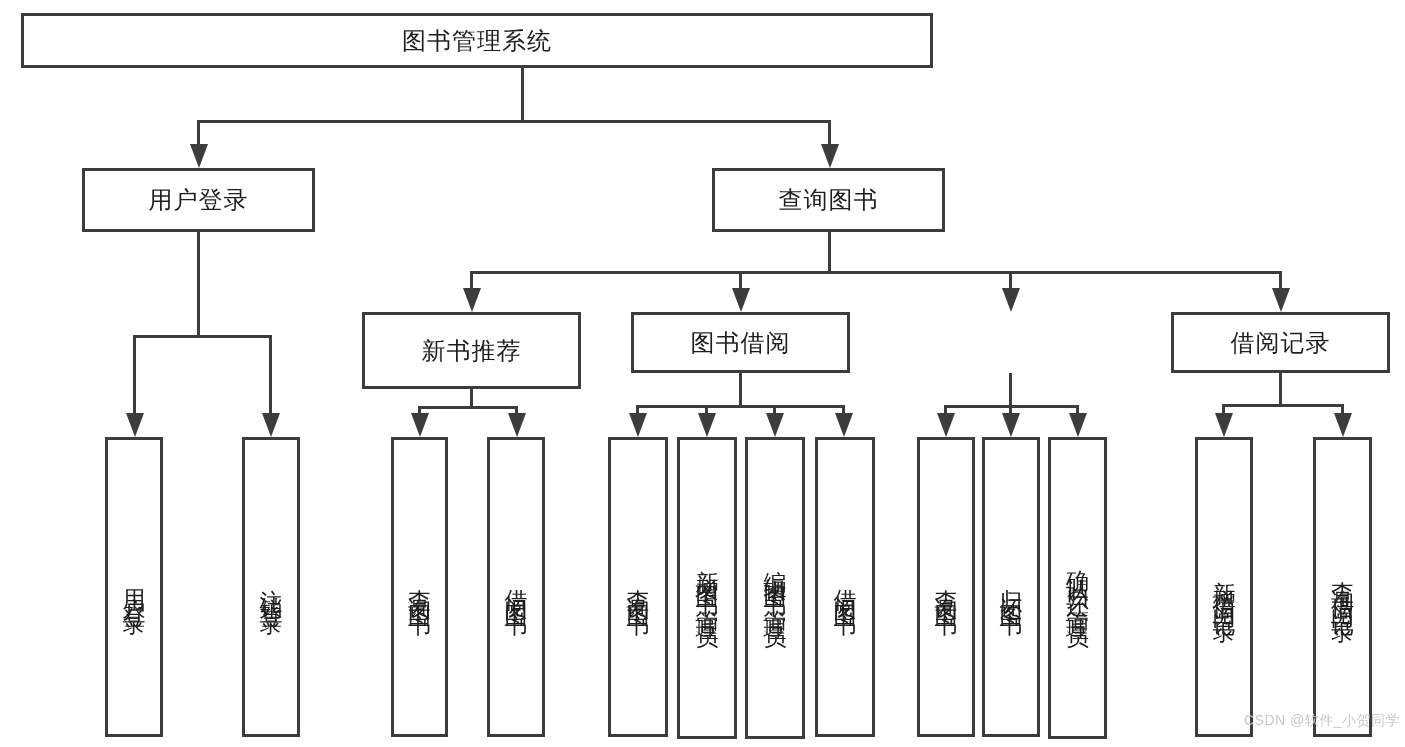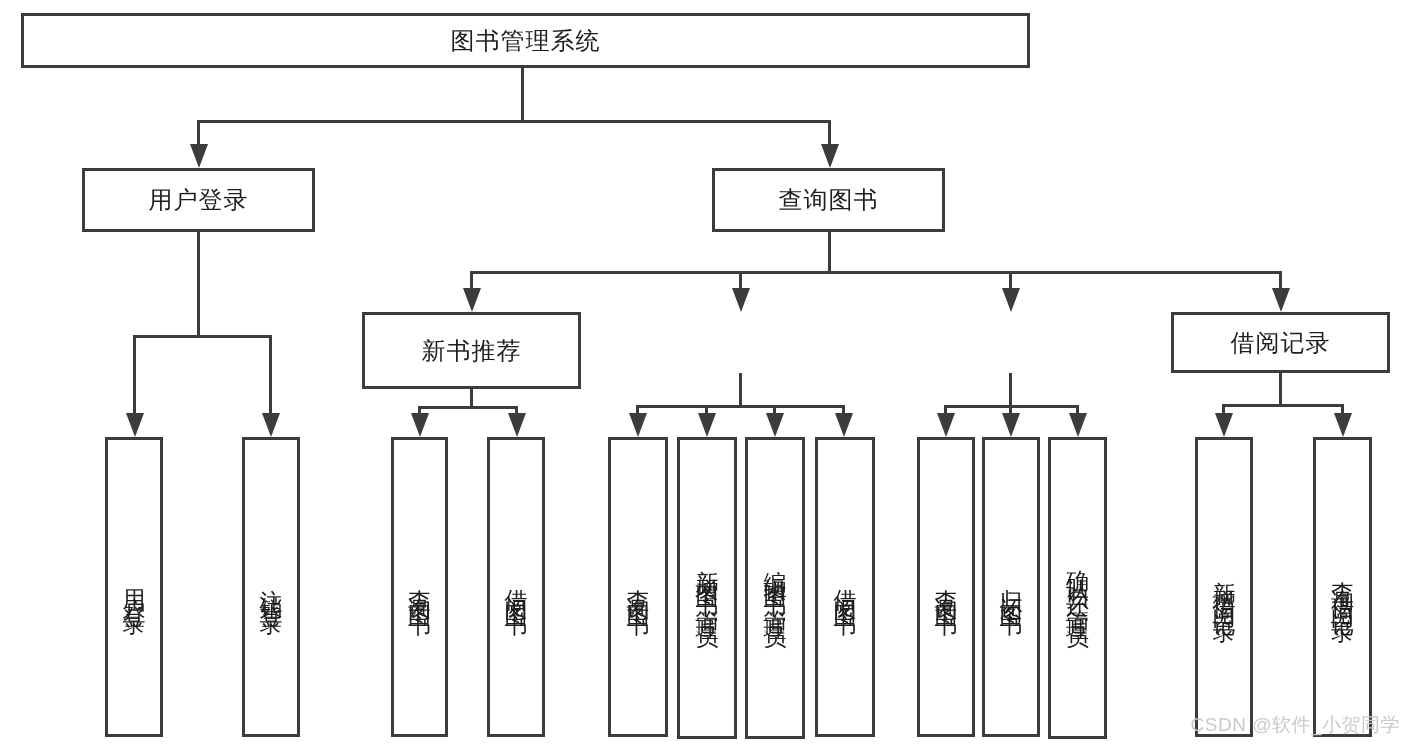--- a/index.html
+++ b/index.html
@@ -43,21 +43,21 @@
     writing-mode:vertical-rl;
     text-orientation:mixed;
     font-size:23px;
     letter-spacing:8px;
     line-height:1;
   }
   .vbox{writing-mode:vertical-rl;}
   .watermark{
     position:absolute;
     top:712px;right:5px;
-    font-size:19px;
+    font-size:14px;
     color:var(--wm);
     white-space:nowrap;
     z-index:3;
     letter-spacing:0.5px;
   }
 </style>
 </head>
 <body>
 
 <div class="canvas">
@@ -114,33 +114,36 @@
   <div class="vl" style="left:1076px;top:405px;height:13px"></div>
   <div class="ah" style="left:1069px;top:413px"></div>
 
   <div class="vl" style="left:1279px;top:373px;height:34px"></div>
   <div class="hl" style="left:1222px;top:404px;width:122px"></div>
   <div class="vl" style="left:1222px;top:404px;height:14px"></div>
   <div class="ah" style="left:1215px;top:413px"></div>
   <div class="vl" style="left:1341px;top:404px;height:14px"></div>
   <div class="ah" style="left:1334px;top:413px"></div>
 
-  <div class="box hbox" style="left:21px;top:13px;width:1009px;height:55px">
+  <div class="box hbox" style="left:21px;top:13px;width:912px;height:55px">
     <span>图书管理系统</span>
   </div>
 
   <div class="box hbox" style="left:82px;top:168px;width:233px;height:64px">
     <span>用户登录</span>
   </div>
   <div class="box hbox" style="left:712px;top:168px;width:233px;height:64px">
     <span>查询图书</span>
   </div>
 
   <div class="box hbox" style="left:362px;top:312px;width:219px;height:77px">
     <span>新书推荐</span>
+  </div>
+  <div class="box hbox" style="left:631px;top:312px;width:219px;height:61px">
+    <span>图书借阅</span>
   </div>
   <div class="box hbox" style="left:1171px;top:312px;width:219px;height:61px">
     <span>借阅记录</span>
   </div>
 
   <div class="box vbox" style="left:105px;top:437px;width:58px;height:300px">
     <span>用户登录</span>
   </div>
   <div class="box vbox" style="left:242px;top:437px;width:58px;height:300px">
     <span>注销登录</span>

